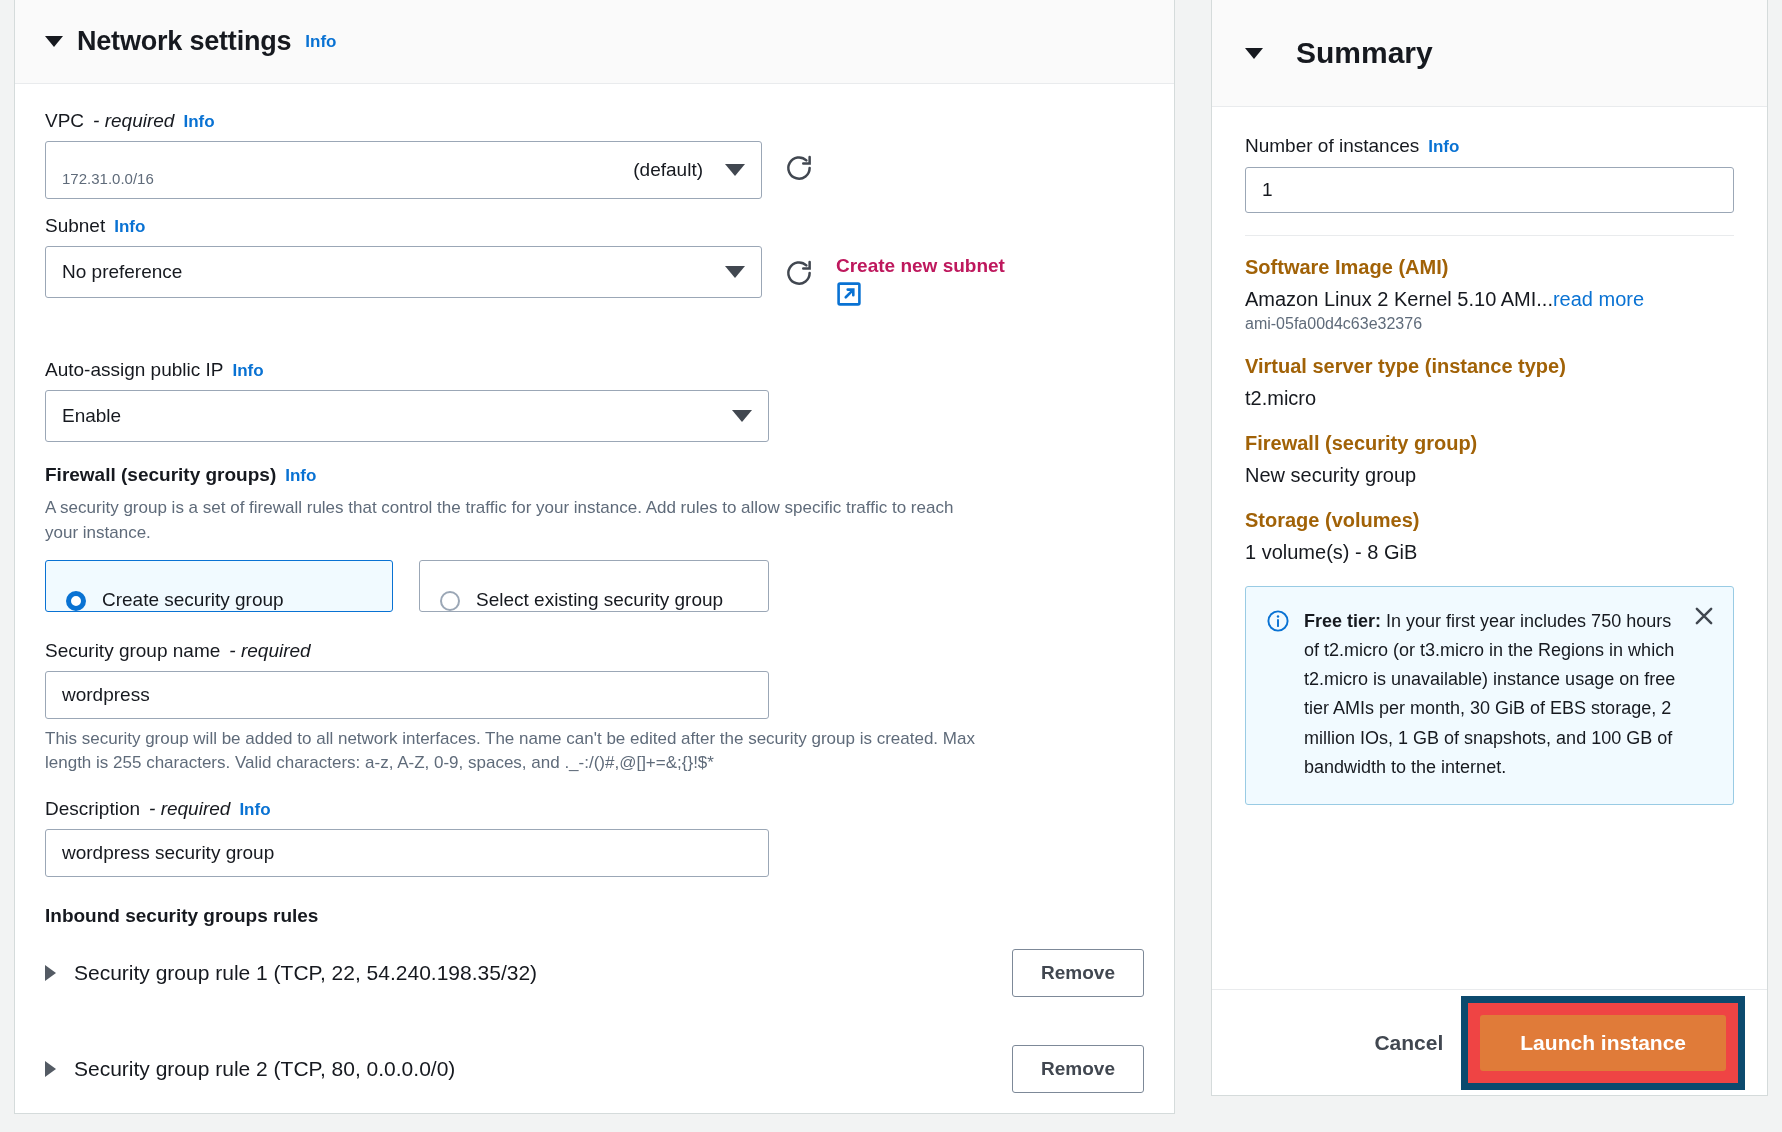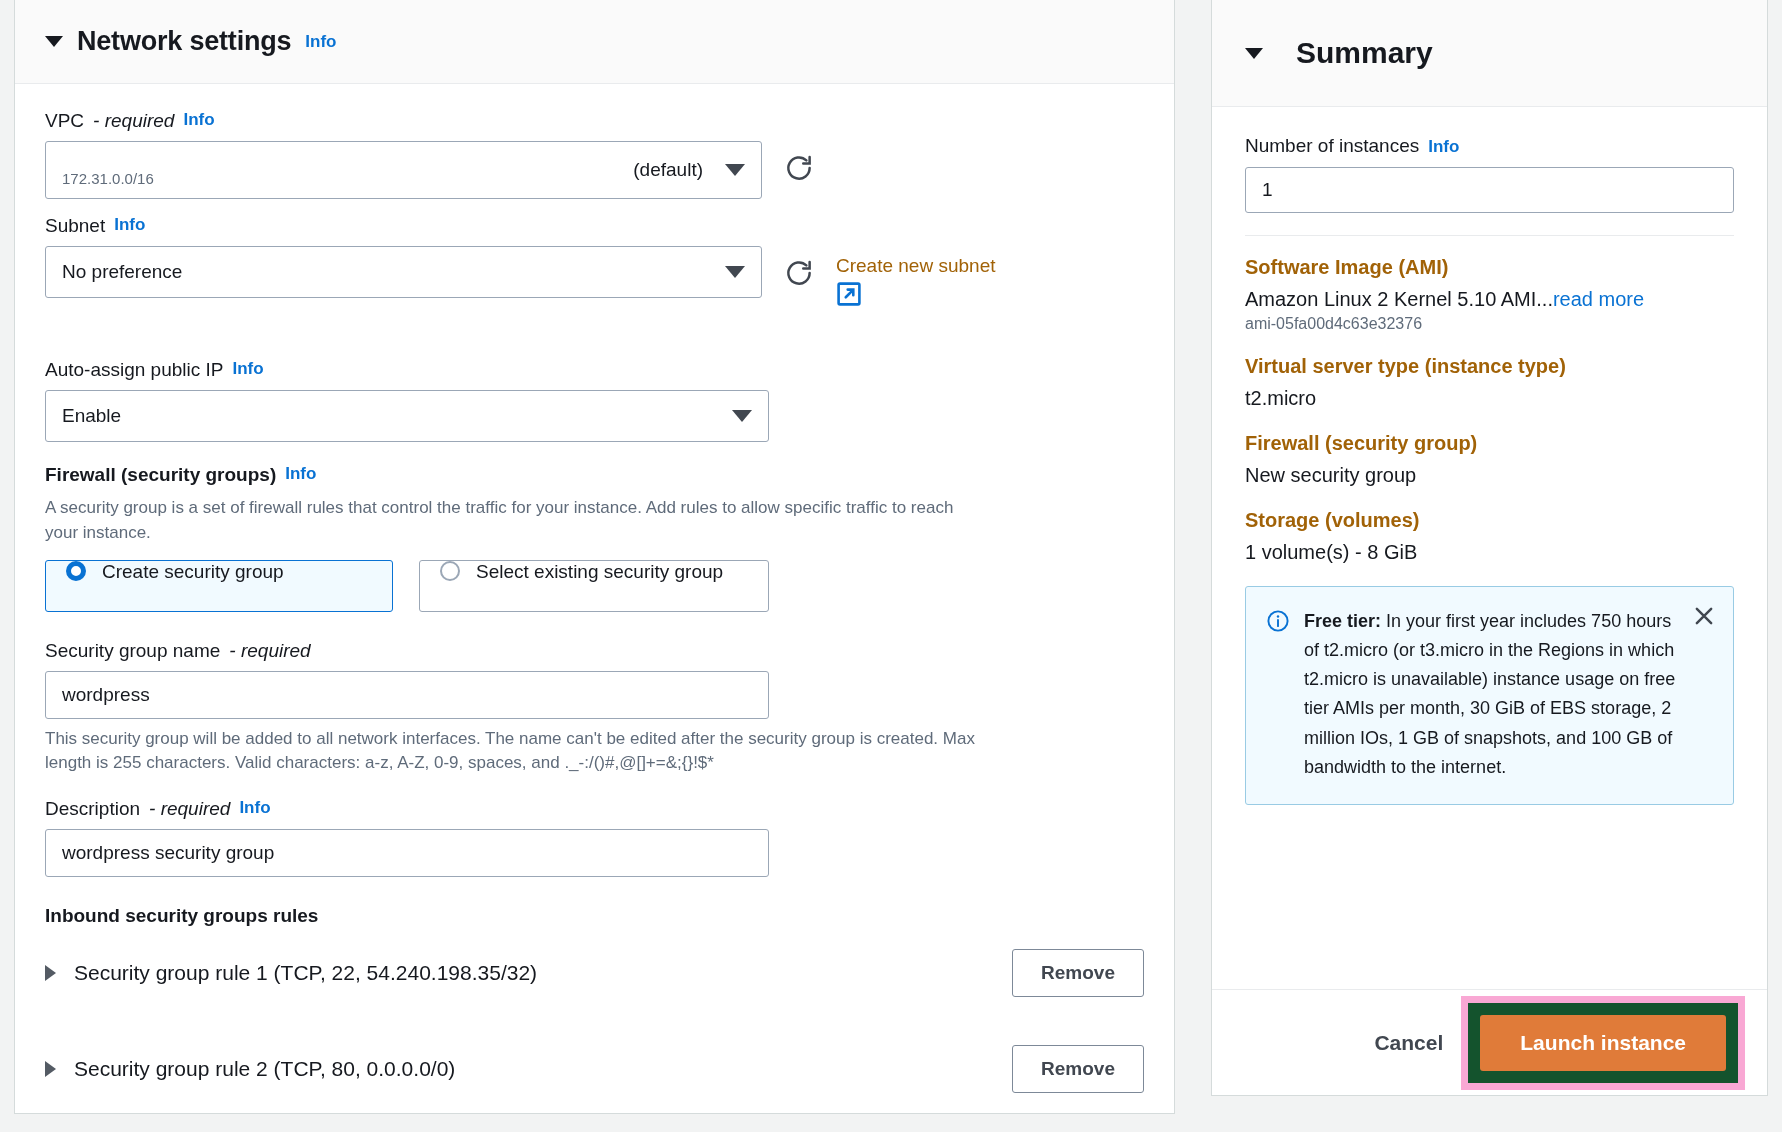--- a/index.html
+++ b/index.html
@@ -46,21 +46,21 @@
     font-size: 27px; font-weight: bold; letter-spacing: -0.2px;
   }
   .info-link {
     color: #0972d3; font-size: 17px; font-weight: bold;
     cursor: pointer;
   }
   .panel-body { padding: 26px 30px 0 30px; }
 
   .field-label {
     font-size: 19px; margin-bottom: 9px; display: flex;
-    align-items: flex-start; gap: 9px; white-space: nowrap;
+    align-items: flex-end; gap: 9px; white-space: nowrap;
   }
   .field-label b { font-weight: bold; }
   .req { font-style: italic; }
 
   .row { display: flex; align-items: flex-start; gap: 22px; }
 
   .select-box {
     position: relative;
     border: 1px solid #9ba7b6;
     border-radius: 3px;
@@ -82,21 +82,21 @@
     position: absolute; right: 16px; top: 50%; transform: translateY(-50%);
     width: 0; height: 0;
     border-left: 10px solid transparent;
     border-right: 10px solid transparent;
     border-top: 12px solid #414750;
   }
   .refresh-btn {
     width: 30px; height: 30px; margin-top: 12px; flex: none; cursor: pointer;
   }
   .link-blue {
-    color: #a16207; font-size: 19px; font-weight: normal; cursor: pointer;
+    color: #be185d; font-size: 19px; font-weight: bold; cursor: pointer;
     line-height: 1.25;
   }
   .ext-icon { margin-top: 3px; }
 
   .text-input {
     border: 1px solid #9ba7b6;
     border-radius: 3px;
     height: 48px;
     display: flex; align-items: center;
     padding: 0 16px;
@@ -106,21 +106,21 @@
   .helper {
     font-size: 17px; color: #5f6b7a; line-height: 1.45; margin-top: 8px;
   }
   .desc-text {
     font-size: 17px; color: #5f6b7a; line-height: 1.5; margin-top: 2px;
   }
 
   .radio-row { display: flex; gap: 26px; margin-top: 14px; }
   .radio-tile {
     border: 1px solid #9ba7b6; border-radius: 3px;
-    height: 52px; display: flex; align-items: flex-start; gap: 16px;
+    height: 52px; display: flex; align-items: flex-end; gap: 16px;
     padding: 0 20px; cursor: pointer; font-size: 19px;
     background: #fff;
   }
   .radio-tile.selected {
     border-color: #0972d3; background: #f1faff;
   }
   .radio-dot {
     width: 20px; height: 20px; border-radius: 50%;
     border: 2px solid #9ba7b6; flex: none;
     position: relative; background: #fff;
@@ -195,22 +195,22 @@
     height: 106px;
     display: flex; align-items: center; justify-content: flex-end;
     padding-right: 18px;
   }
   .btn-cancel {
     background: none; border: none; cursor: pointer;
     font-size: 21px; font-weight: bold; color: #414750;
     font-family: inherit; padding: 12px 18px;
   }
   .launch-wrap {
-    border: 7px solid #f9a8d4;
-    background: #14532d;
+    border: 7px solid #0c4a6e;
+    background: #ef4444;
     padding: 12px;
     margin-right: 4px;
   }
   .btn-launch {
     background: #e07b39;
     border: none; border-radius: 3px;
     color: #ffffff; font-size: 21px; font-weight: bold;
     padding: 16px 40px; cursor: pointer;
     font-family: inherit;
     white-space: nowrap;

